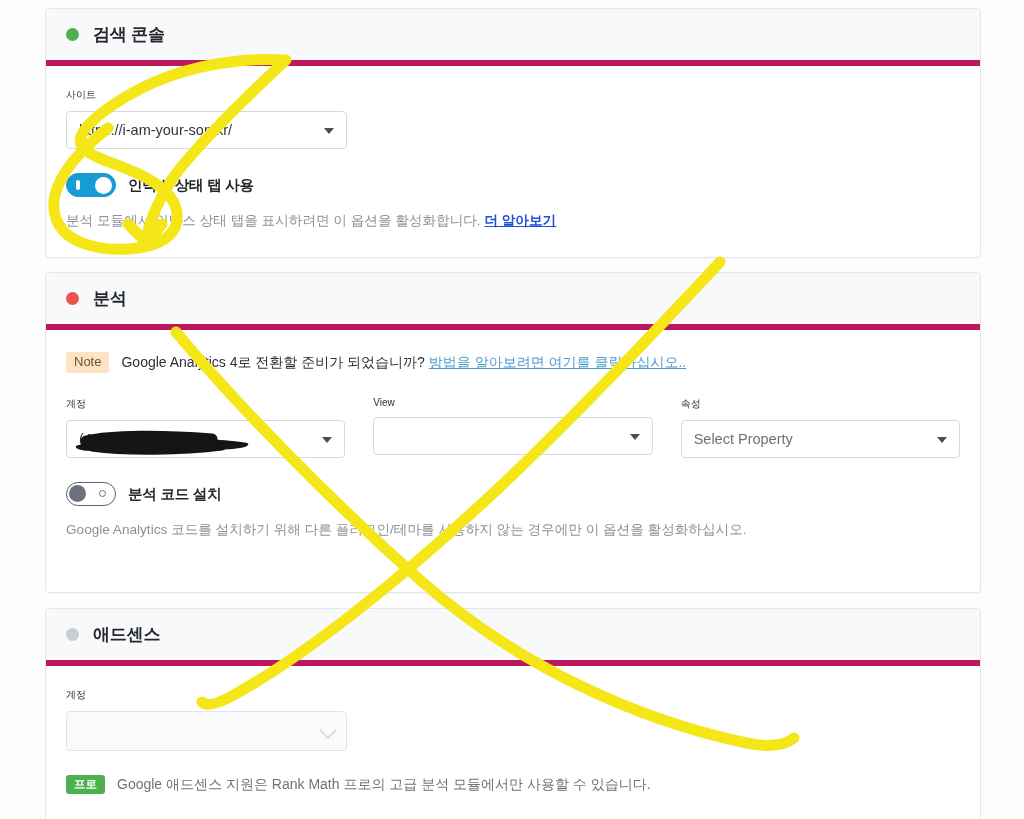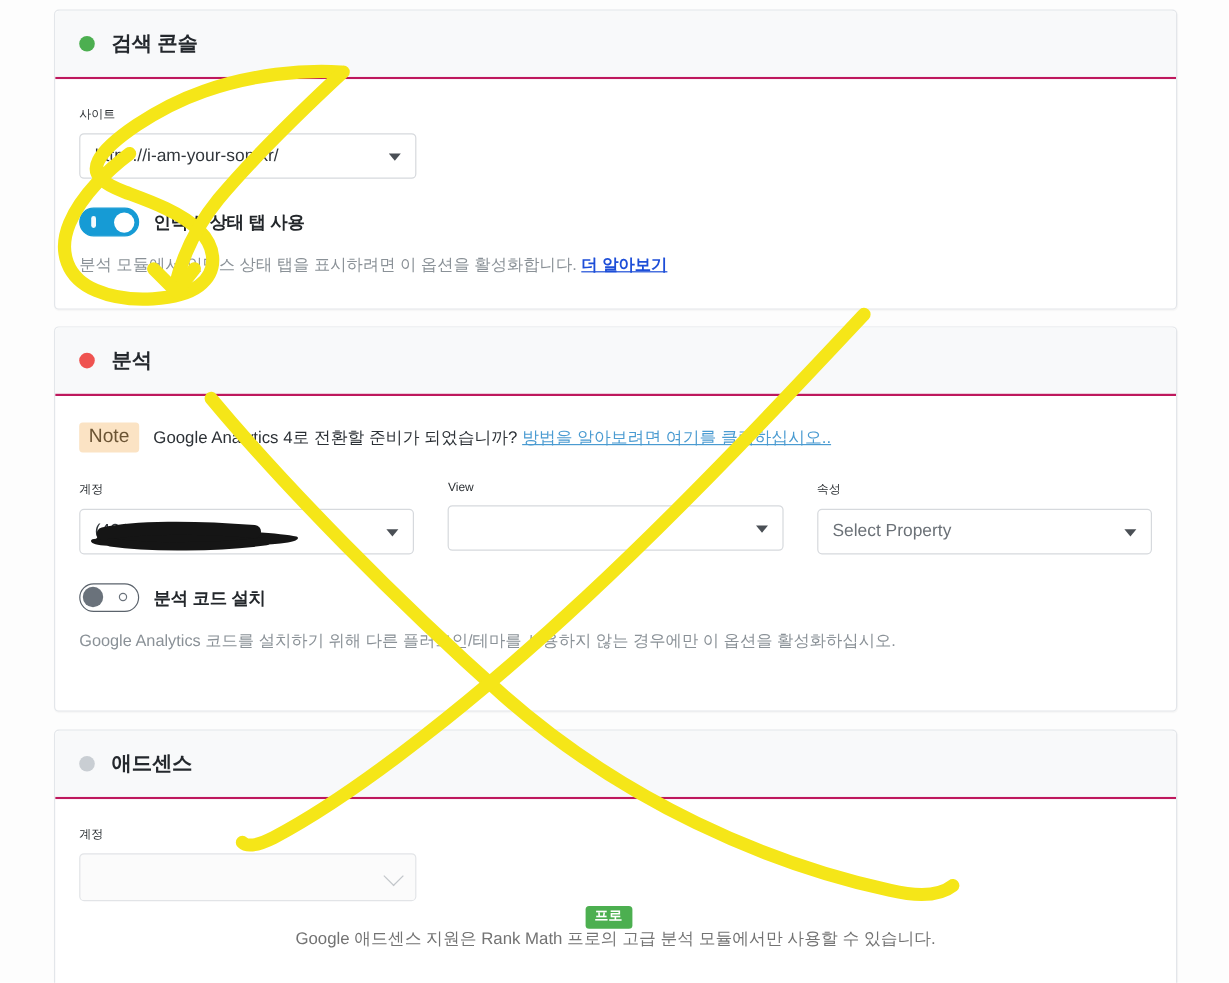--- a/index.html
+++ b/index.html
@@ -35,21 +35,21 @@
     box-sizing: border-box;
     box-shadow: 0 1px 1px rgba(0,0,0,0.03);
   }
   #panel-search  { top: 8px;   height: 250px; }
   #panel-analytics { top: 272px; height: 321px; }
   #panel-adsense { top: 608px; height: 227px; }
 
   .panel-head {
     height: 57px;
     background: #f8f9fa;
-    border-bottom: 2px solid #be185d;
+    border-bottom: 6px solid #be185d;
     display: flex;
     align-items: center;
     padding-left: 20px;
     box-sizing: border-box;
     border-radius: 4px 4px 0 0;
   }
   .status-dot {
     width: 13px;
     height: 13px;
     border-radius: 50%;
@@ -184,21 +184,21 @@
   .help-text .link { color: #1d4ed8; font-weight: bold; }
 
   
   .badge-row {
     display: flex;
     align-items: center;
     font-size: 14px;
   }
   .badge {
     display: inline-block;
-    font-size: 16px;
+    font-size: 13px;
     padding: 2px 8px 3px 8px;
     border-radius: 3px;
     margin-right: 12px;
     line-height: 1.25;
     flex: 0 0 auto;
   }
   .badge-note { background: #fbe3c4; color: #6b5434; }
   .badge-pro  { background: #4caf50; color: #ffffff; font-size: 11.5px; font-weight: bold; }
   .note-text { color: #2c3136; }
   .note-text .link { color: #4a9bd1; }
@@ -323,21 +323,21 @@
     <div class="panel-head">
       <span class="status-dot" id="dot-adsense" style="background: rgb(201, 206, 211);"></span>
       <span class="panel-title">애드센스</span>
     </div>
     <div class="panel-body">
       <div class="field-label">계정</div>
       <div class="select-box disabled" style="width:281px;height:40px;">
         <span></span>
         <span class="chev"></span>
       </div>
-      <div class="badge-row" style="margin-top:4px;flex-direction:column;">
+      <div class="badge-row" style="margin-top:24px;">
         <span class="badge badge-pro">프로</span>
         <span class="pro-text">Google 애드센스 지원은 Rank Math 프로의 고급 분석 모듈에서만 사용할 수 있습니다.</span>
       </div>
     </div>
   </div>
 
   <svg id="annotations" viewBox="0 0 1024 819" xmlns="http://www.w3.org/2000/svg">
     <g fill="none" stroke="#f5e618" stroke-linecap="round" stroke-linejoin="round">
 
       <path d="M108 128 C 92 140, 68 162, 58 186

